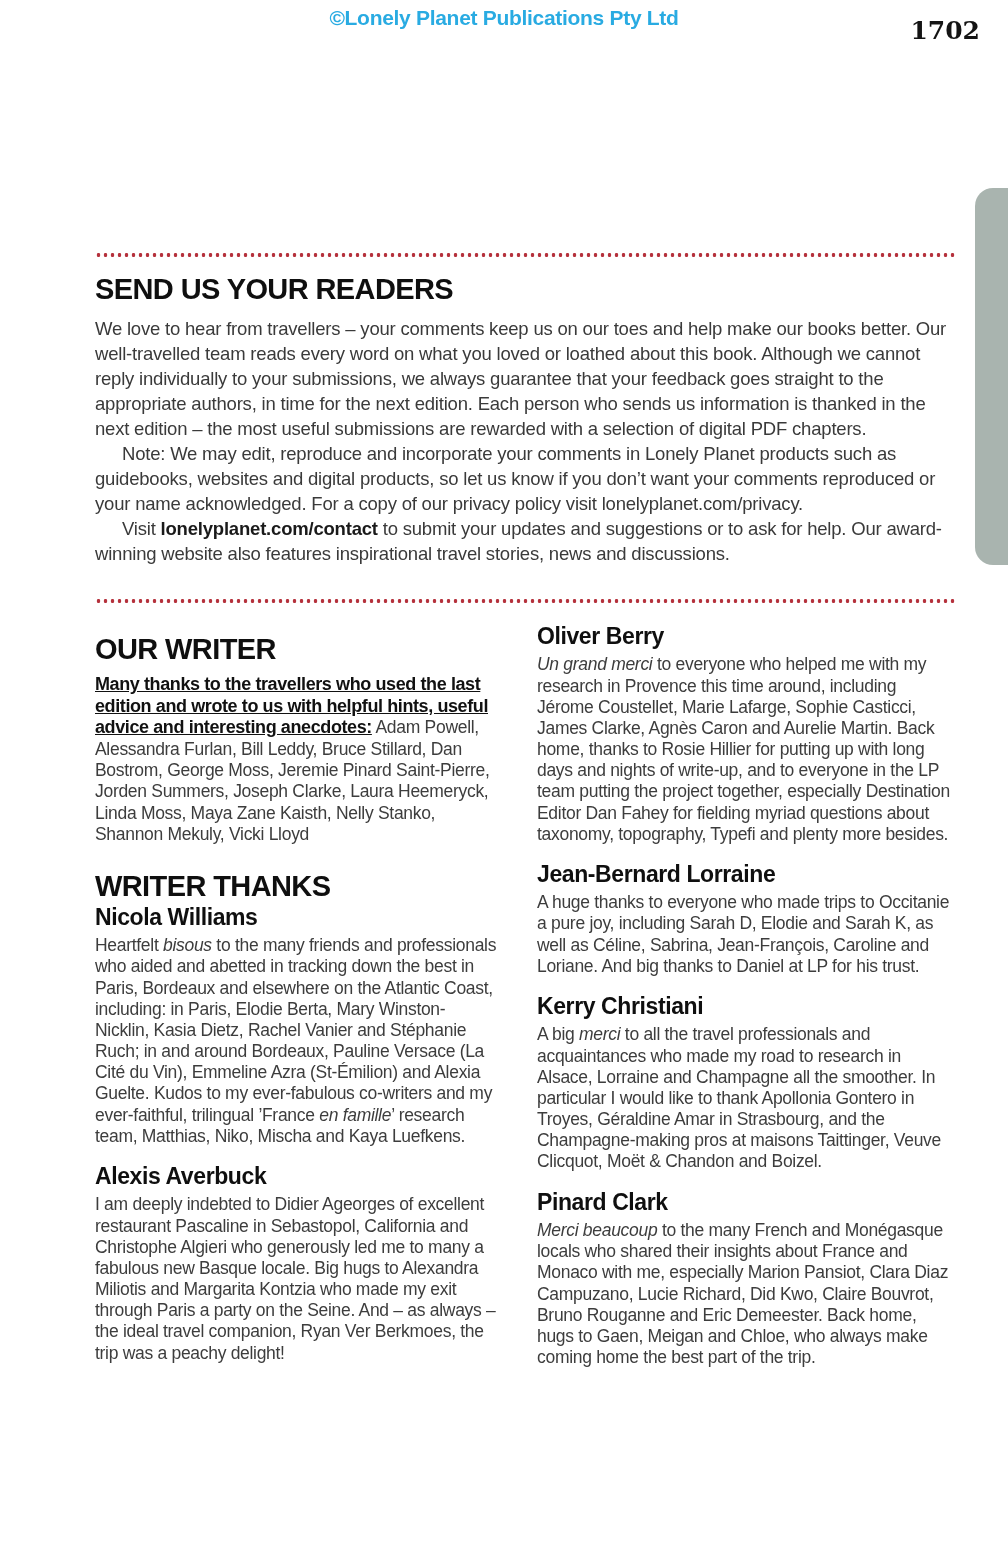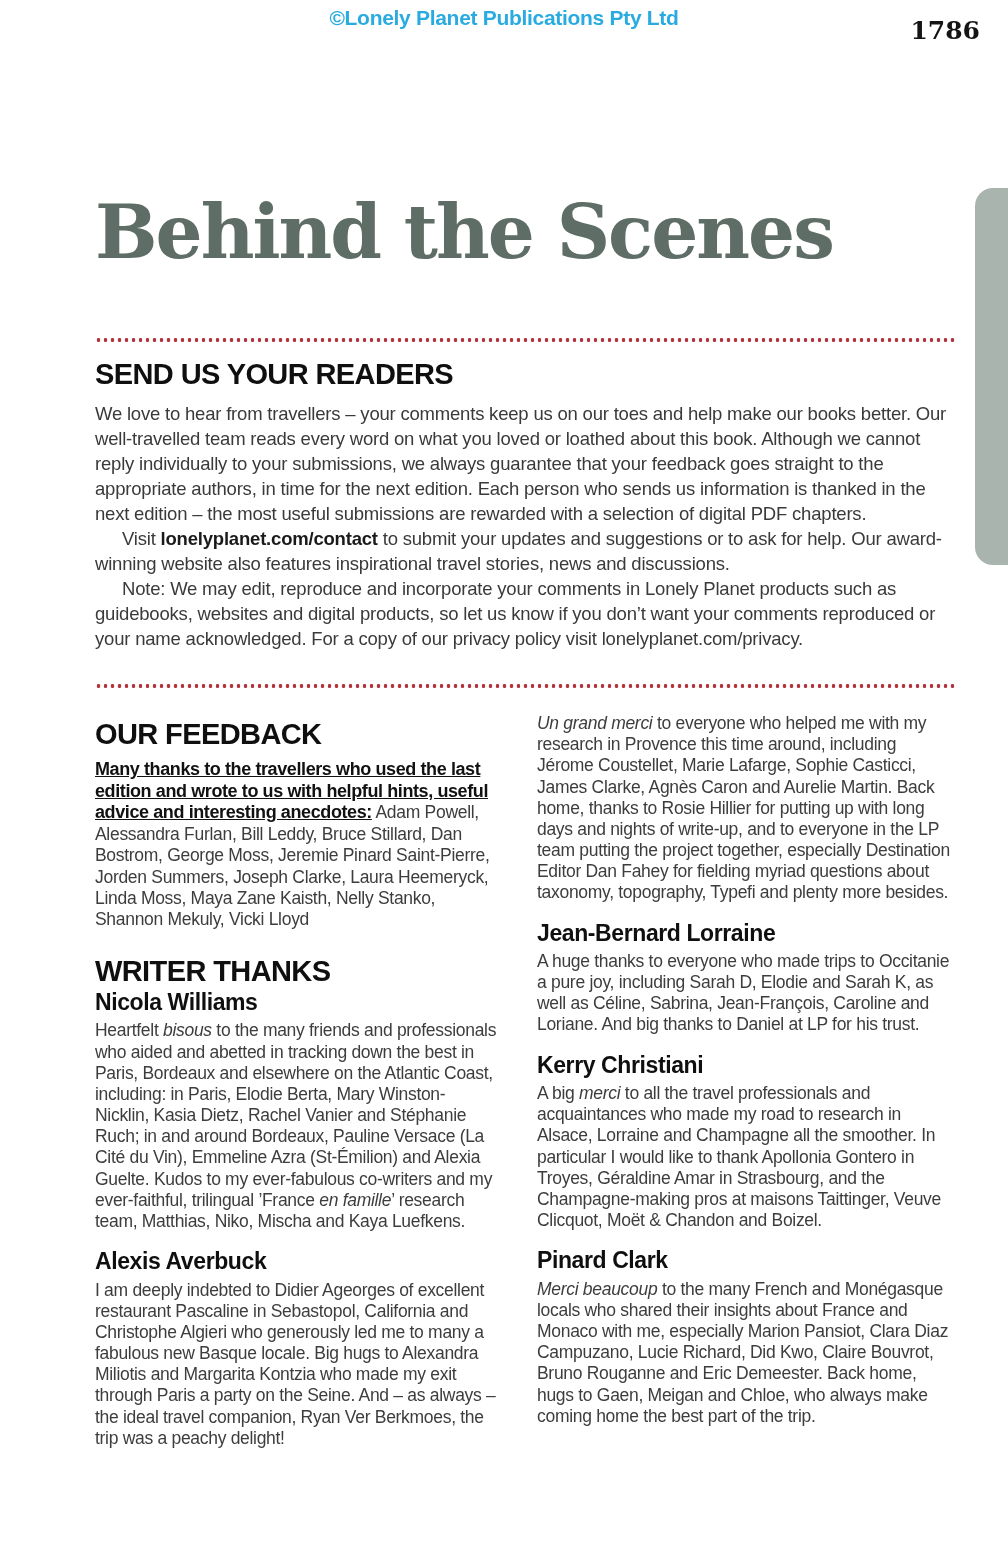--- a/index.html
+++ b/index.html
@@ -97,57 +97,57 @@
     letter-spacing: -0.4px;
     color: #0f0f0f;
   }
   .it { font-style: italic; }
 </style>
 </head>
 <body>
 
 <div class="page" data-name="page">
   <div class="copyright" data-name="copyright-notice">©Lonely Planet Publications Pty Ltd</div>
-  <div class="page-number" data-name="page-number">1786</div>
+  <div class="page-number" data-name="page-number">1702</div>
   <div class="side-tab" data-name="chapter-thumb-tab"></div>
 
   <div class="content" data-name="page-content">
-    <h1 class="title" data-name="page-title">Behind the Scenes</h1>
 
     <div class="dotted sep1" data-name="dotted-separator"></div>
 
     <section data-name="feedback-section">
       <h2 class="sec-h" data-name="feedback-heading">SEND US YOUR READERS</h2>
       <p class="body" data-name="feedback-paragraph-1">We love to hear from travellers – your comments keep us on our toes and help make our books better. Our well-travelled team reads every word on what you loved or loathed about this book. Although we cannot reply individually to your submissions, we always guarantee that your feedback goes straight to the appropriate authors, in time for the next edition. Each person who sends us information is thanked in the next edition – the most useful submissions are rewarded with a selection of digital PDF chapters.</p>
+      <p class="body indent" data-name="feedback-paragraph-3">Note: We may edit, reproduce and incorporate your comments in Lonely Planet products such as guidebooks, websites and digital products, so let us know if you don’t want your comments reproduced or your name acknowledged. For a copy of our privacy policy visit lonelyplanet.com/privacy.</p>
       <p class="body indent" data-name="feedback-paragraph-2"><span data-name="feedback-paragraph-2-lead">Visit </span><span class="b" data-name="contact-url">lonelyplanet.com/contact</span><span data-name="feedback-paragraph-2-rest"> to submit your updates and suggestions or to ask for help. Our award-winning website also features inspirational travel stories, news and discussions.</span></p>
-      <p class="body indent" data-name="feedback-paragraph-3">Note: We may edit, reproduce and incorporate your comments in Lonely Planet products such as guidebooks, websites and digital products, so let us know if you don’t want your comments reproduced or your name acknowledged. For a copy of our privacy policy visit lonelyplanet.com/privacy.</p>
     </section>
 
     <div class="dotted sep2" data-name="dotted-separator"></div>
 
     <div class="cols" data-name="two-column-area">
       <div class="col left" data-name="left-column">
-        <h2 class="sec-h" data-name="our-readers-heading">OUR FEEDBACK</h2>
+        <h2 class="sec-h" data-name="our-readers-heading">OUR WRITER</h2>
         <p class="colbody readers" data-name="readers-paragraph"><span class="b" data-name="readers-intro">Many thanks to the travellers who used the last edition and wrote to us with helpful hints, useful advice and interesting anecdotes:</span> <span data-name="readers-names">Adam Powell, Alessandra Furlan, Bill Leddy, Bruce Stillard, Dan Bostrom, George Moss, Jeremie Pinard Saint-Pierre, Jorden Summers, Joseph Clarke, Laura Heemeryck, Linda Moss, Maya Zane Kaisth, Nelly Stanko, Shannon Mekuly, Vicki Lloyd</span></p>
         <h2 class="sec-h wt" data-name="writer-thanks-heading">WRITER THANKS</h2>
         <div data-name="left-writers">
   <div class="writer" data-name="writer-block">
     <h3 class="writer-name" data-name="writer-name">Nicola Williams</h3>
     <p class="colbody" data-name="writer-paragraph"><span>Heartfelt </span><span class="it">bisous</span><span> to the many friends and professionals who aided and abetted in tracking down the best in Paris, Bordeaux and elsewhere on the Atlantic Coast, including: in Paris, Elodie Berta, Mary Winston-Nicklin, Kasia Dietz, Rachel Vanier and Stéphanie Ruch; in and around Bordeaux, Pauline Versace (La Cité du Vin), Emmeline Azra (St-Émilion) and Alexia Guelte. Kudos to my ever-fabulous co-writers and my ever-faithful, trilingual ’France </span><span class="it">en famille</span><span>’ research team, Matthias, Niko, Mischa and Kaya Luefkens.</span></p>
   </div>
 
   <div class="writer" data-name="writer-block">
     <h3 class="writer-name" data-name="writer-name">Alexis Averbuck</h3>
     <p class="colbody" data-name="writer-paragraph"><span>I am deeply indebted to Didier Ageorges of excellent restaurant Pascaline in Sebastopol, California and Christophe Algieri who generously led me to many a fabulous new Basque locale. Big hugs to Alexandra Miliotis and Margarita Kontzia who made my exit through Paris a party on the Seine. And – as always – the ideal travel companion, Ryan Ver Berkmoes, the trip was a peachy delight!</span></p>
   </div>
 </div>
       </div>
       <div class="col right" data-name="right-column">
         <div data-name="right-writers">
   <div class="writer" data-name="writer-block">
+    <h3 class="writer-name" data-name="writer-name">Oliver Berry</h3>
     <p class="colbody" data-name="writer-paragraph"><span class="it">Un grand merci</span><span> to everyone who helped me with my research in Provence this time around, including Jérome Coustellet, Marie Lafarge, Sophie Casticci, James Clarke, Agnès Caron and Aurelie Martin. Back home, thanks to Rosie Hillier for putting up with long days and nights of write-up, and to everyone in the LP team putting the project together, especially Destination Editor Dan Fahey for fielding myriad questions about taxonomy, topography, Typefi and plenty more besides.</span></p>
   </div>
 
   <div class="writer" data-name="writer-block">
     <h3 class="writer-name" data-name="writer-name">Jean-Bernard Lorraine</h3>
     <p class="colbody" data-name="writer-paragraph"><span>A huge thanks to everyone who made trips to Occitanie a pure joy, including Sarah D, Elodie and Sarah K, as well as Céline, Sabrina, Jean-François, Caroline and Loriane. And big thanks to Daniel at LP for his trust.</span></p>
   </div>
 
   <div class="writer" data-name="writer-block">
     <h3 class="writer-name" data-name="writer-name">Kerry Christiani</h3>

